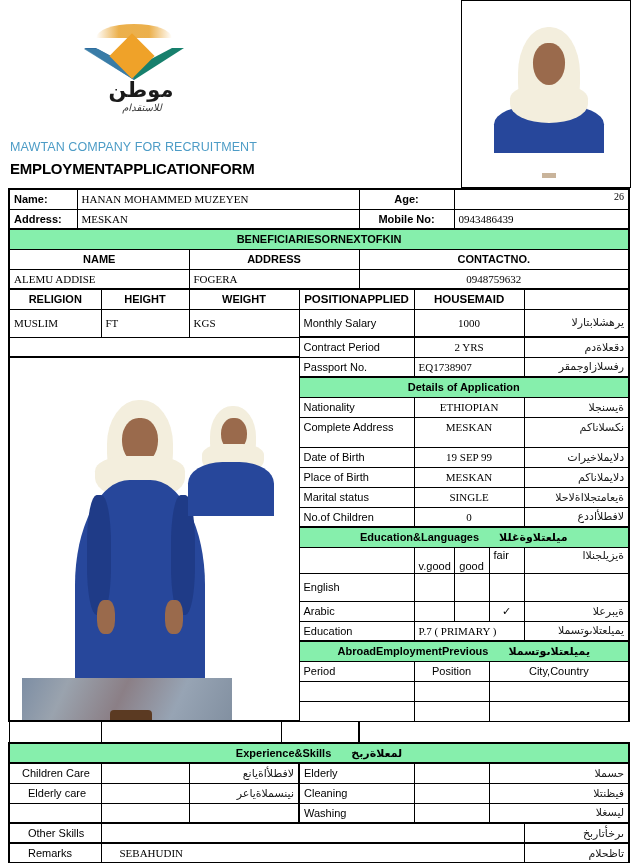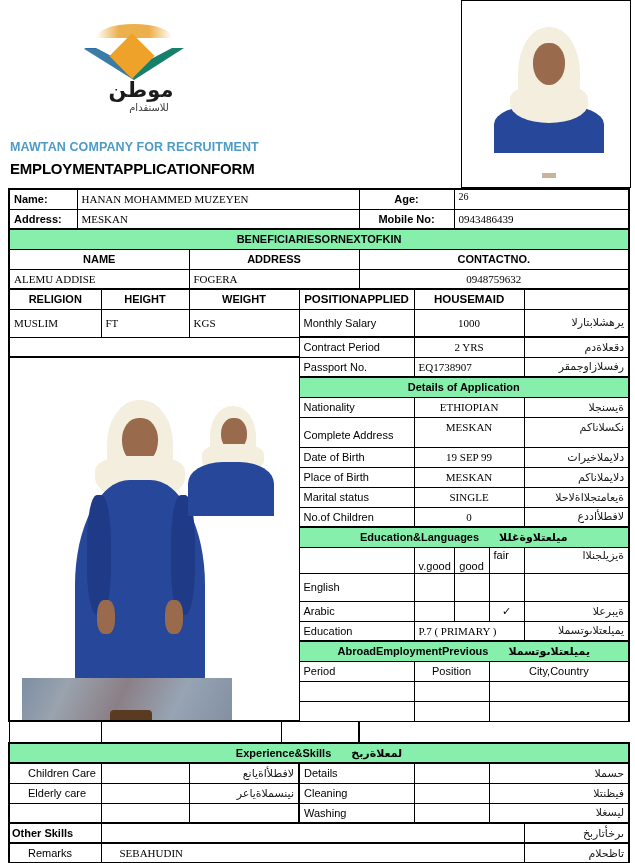--- a/index.html
+++ b/index.html
@@ -40,28 +40,28 @@
     background: #efa229;
     transform: rotate(45deg);
   }
   .logo-ar1 {
     position: absolute; left: 8px; top: 62px; width: 130px;
     font-family: "DejaVu Sans", sans-serif;
     font-size: 21px; font-weight: 700; color: #1b1b1b;
     letter-spacing: 1px; line-height: 1;
   }
   .logo-ar2 {
-    position: absolute; left: 16px; top: 84px; width: 130px;
+    position: absolute; left: 9px; top: 84px; width: 130px;
     font-family: "DejaVu Sans", sans-serif;
-    font-size: 10px; color: #3a3a3a; letter-spacing: 2px;
+    font-size: 10px; color: #3a3a3a; letter-spacing: 2px; font-style: italic;
   }
 
   #company-name {
     position: absolute; left: 10px; top: 140px;
-    font-size: 12.5px; font-weight: 700;
+    font-size: 12.5px; font-weight: 400;
     color: #4d9cc6; letter-spacing: .1px;
   }
   #form-title {
     position: absolute; left: 10px; top: 160px;
     font-size: 15px; font-weight: 700; color: #000;
     letter-spacing: -.2px;
   }
 
   
   #passport-photo {
@@ -193,21 +193,21 @@
       <col style="width:35px">
     <col style="width:35px">
       <col style="width:105px">
   </colgroup>
 
   <tbody>
       <tr>
     <td class="lbl thick-l thick-t">Name:</td>
     <td class="val-serif thick-t" colspan="5">HANAN MOHAMMED MUZEYEN</td>
     <td class="lbl ctr thick-t" colspan="2">Age:</td>
-    <td class="val-serif thick-t thick-r" colspan="3" style="vertical-align:top;font-size:10px;">26</td>
+    <td class="val-serif thick-t thick-r" colspan="3" style="vertical-align:top;font-size:10px;text-align:right;">26</td>
   </tr>
 
   <tr>
     <td class="lbl thick-l">Address:</td>
     <td class="val-serif" colspan="5">MESKAN</td>
     <td class="lbl ctr" colspan="2">Mobile No:</td>
     <td class="val-serif thick-r" colspan="3">0943486439</td>
   </tr>
 
   <tr>
@@ -286,21 +286,21 @@
     <td class="bandhdr thick-r thick-t" colspan="6">Details of Application</td>
   </tr>
 
   <tr>
     <td class="cap" colspan="2">Nationality</td>
     <td class="val-serif ctr" colspan="3">ETHIOPIAN</td>
     <td class="ar thick-r">ةيسنجلا</td>
   </tr>
 
   <tr>
-    <td class="cap" colspan="2" style="height:30px;vertical-align:top;padding-top:11px;">Complete Address</td>
+    <td class="cap" colspan="2" style="height:30px;vertical-align:top;padding-top:3px;">Complete Address</td>
     <td class="val-serif ctr" colspan="3" style="vertical-align:top;padding-top:3px;">MESKAN</td>
     <td class="ar thick-r" style="vertical-align:top;padding-top:3px;">نكسلاناكم</td>
   </tr>
 
   <tr>
     <td class="cap" colspan="2">Date of Birth</td>
     <td class="val-serif ctr" colspan="3">19 SEP 99</td>
     <td class="ar thick-r">دلايملاخيرات</td>
   </tr>
 
@@ -385,24 +385,24 @@
     <td class="thick-r thick-b" colspan="2"></td>
   </tr>
 
   <tr>
     <td class="bandhdr thick-l thick-r thick-t thick-b" colspan="11">
       <span>Experience&amp;Skills</span><span class="ar-c">لمعلاةربخ</span>
     </td>
   </tr>
 
   <tr>
-    <td class="cap thick-l" colspan="2" style="padding-left:18px;">Children Care</td>
+    <td class="cap thick-l" colspan="2" style="padding-left:12px;">Children Care</td>
     <td></td>
     <td class="ar" colspan="2">لافطلأاةيانع</td>
-    <td class="cap thick-l" colspan="2">Details</td>
+    <td class="cap thick-l" colspan="2">Elderly</td>
     <td colspan="2"></td>
     <td class="ar thick-r" colspan="2">حسملا</td>
   </tr>
 
   <tr>
     <td class="cap thick-l" colspan="2" style="padding-left:18px;">Elderly care</td>
     <td></td>
     <td class="ar" colspan="2">نينسملاةياعر</td>
     <td class="cap thick-l" colspan="2">Cleaning</td>
     <td colspan="2"></td>
@@ -412,21 +412,21 @@
   <tr>
     <td class="cap thick-l" colspan="2"></td>
     <td></td>
     <td class="ar" colspan="2"></td>
     <td class="cap thick-l" colspan="2">Washing</td>
     <td colspan="2"></td>
     <td class="ar thick-r" colspan="2">ليسغلا</td>
   </tr>
 
   <tr>
-    <td class="cap thick-l thick-t" colspan="2" style="padding-left:2px;font-weight:bold;">Other Skills</td>
+    <td class="cap thick-l thick-t" colspan="2" style="padding-left:18px;">Other Skills</td>
     <td class="thick-t" colspan="8"></td>
     <td class="ar thick-r thick-t">ىرخأتاربخ</td>
   </tr>
 
   <tr>
     <td class="cap thick-l thick-t thick-b" colspan="2" style="padding-left:18px;">Remarks</td>
     <td class="val-serif thick-t thick-b" colspan="8" style="padding-left:18px;">SEBAHUDIN</td>
     <td class="ar thick-r thick-t thick-b">تاظحلام</td>
   </tr>
 

